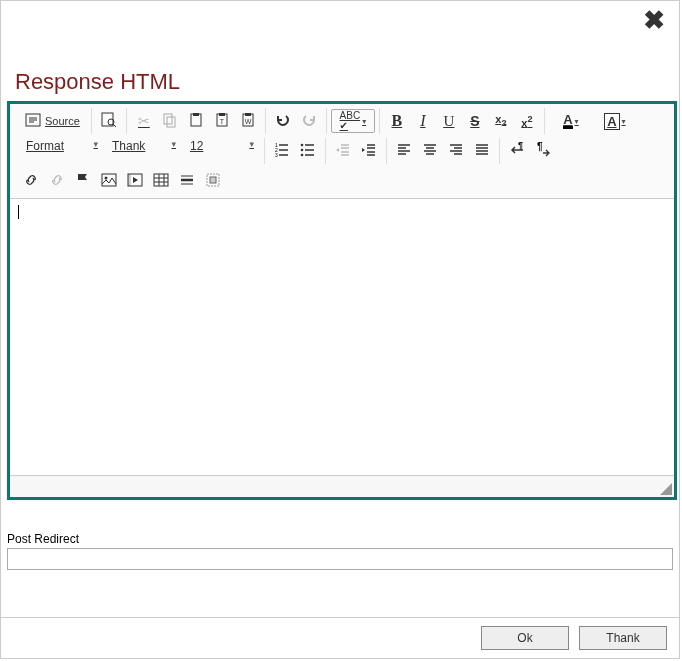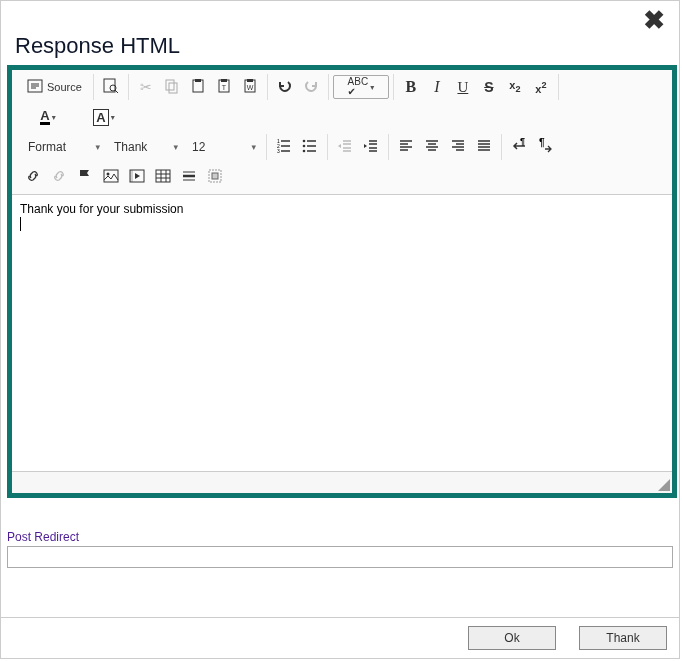--- a/index.html
+++ b/index.html
@@ -31,40 +31,42 @@
     color: #333;
     cursor: pointer;
     line-height: 1;
   }
   .header {
     padding: 32px 14px 6px 14px;
   }
   .title {
     font-size: 22px;
     font-weight: 300;
-    color: #0f172a;
+    color: #7f1d1d;
+    margin-top: 36px;
   }
   .body {
     flex: 1;
     display: flex;
     position: relative;
     overflow: hidden;
   }
   .inner-scroll {
     flex: 1;
     overflow-y: scroll;
     padding: 0 0 0 6px;
   }
   .inner-scroll::-webkit-scrollbar { width: 18px; }
   .inner-scroll::-webkit-scrollbar-thumb { background: #c0c0c0; border: 1px solid #a8a8a8; }
   .inner-scroll::-webkit-scrollbar-track { background: #eee; }
   .editor-panel {
-    border: 5px solid #0f766e;
+    border: 3px solid #0f766e;
     margin: 0 2px 2px 0;
     background: #e5e5e5;
+    text-decoration: underline;
   }
   .toolbar {
     border-bottom: 1px solid #ccc;
     padding: 4px 4px 0 4px;
     background: #fafafa;
   }
   .toolbar-row {
     display: flex;
     align-items: center;
     flex-wrap: wrap;
@@ -95,39 +97,38 @@
   .tbtn.bordered { border: 1px solid #aaa; border-radius:2px; }
   .tbtn svg { width: 16px; height: 16px; }
   .tbtn-wide {
     width: auto;
     padding: 0 6px;
     gap: 4px;
   }
   .source-text { font-size: 11px; }
   .combo {
     display: flex;
-    align-items: center;
     height: 24px;
     padding: 0 2px 0 8px;
     cursor: pointer;
     font-size: 12px;
     color: #333;
     gap: 12px;
     margin-right: 4px;
   }
   .combo .caret { font-size: 9px; color: #666; margin-left:auto; }
   .combo.format { width: 82px; }
   .combo.font { width: 74px; }
   .combo.size { width: 74px; }
   .tbtn .mini-caret {
     font-size: 8px;
     margin-left: 2px;
     color: #555;
   }
-  .tbtn.with-caret { width: 56px; }
+  .tbtn.with-caret { width: 44px; }
   .editor-content {
     min-height: 276px;
     background: #fff;
     padding: 6px 8px;
     font-size: 12px;
     line-height: 1.35;
     color: #000;
     position: relative;
   }
   .cursor-line {
@@ -156,35 +157,35 @@
     position: absolute;
     right: 0; bottom: 0;
     width: 0; height: 0;
     border-style: solid;
     border-width: 0 0 12px 12px;
     border-color: transparent transparent #999 transparent;
   }
   .field-block {
     padding: 30px 6px 10px 0;
   }
-  .field-label { font-size: 12px; color: #4c1d95; margin-bottom: 2px; }
+  .field-label { font-size: 12px; color: #000000; margin-bottom: 2px; }
   .text-input {
     width: 100%;
     height: 22px;
     border: 1px solid #aaa;
     padding: 2px 4px;
     font-size: 12px;
     background: #fff;
   }
   .footer {
     border-top: 1px solid #ccc;
     padding: 8px 12px;
     display: flex;
     justify-content: flex-end;
-    gap: 23px;
+    gap: 10px;
     background: #fff;
   }
   .dlg-btn {
     width: 88px;
     height: 24px;
     border: 1px solid #888;
     background: #eee;
     font-size: 12px;
     cursor: pointer;
     display:flex;
@@ -477,21 +478,20 @@
                       <rect x="2" y="2" width="12" height="12" fill="none" stroke="#999" stroke-dasharray="2 1"></rect>
                       <rect x="5" y="5" width="6" height="6" fill="#ccc" stroke="#666"></rect>
                     </svg></span>
               </div>
             </div>
           </div>
 
         </div>
 
         <div class="editor-content">
-          <div>Thank you for your submission</div>
           <span class="cursor-line"></span>
         </div>
 
         <div class="status-bar">
           <div class="resize-grip"></div>
         </div>
       </div>
 
       <div class="field-block">
         <div class="field-label">Post Redirect</div>

